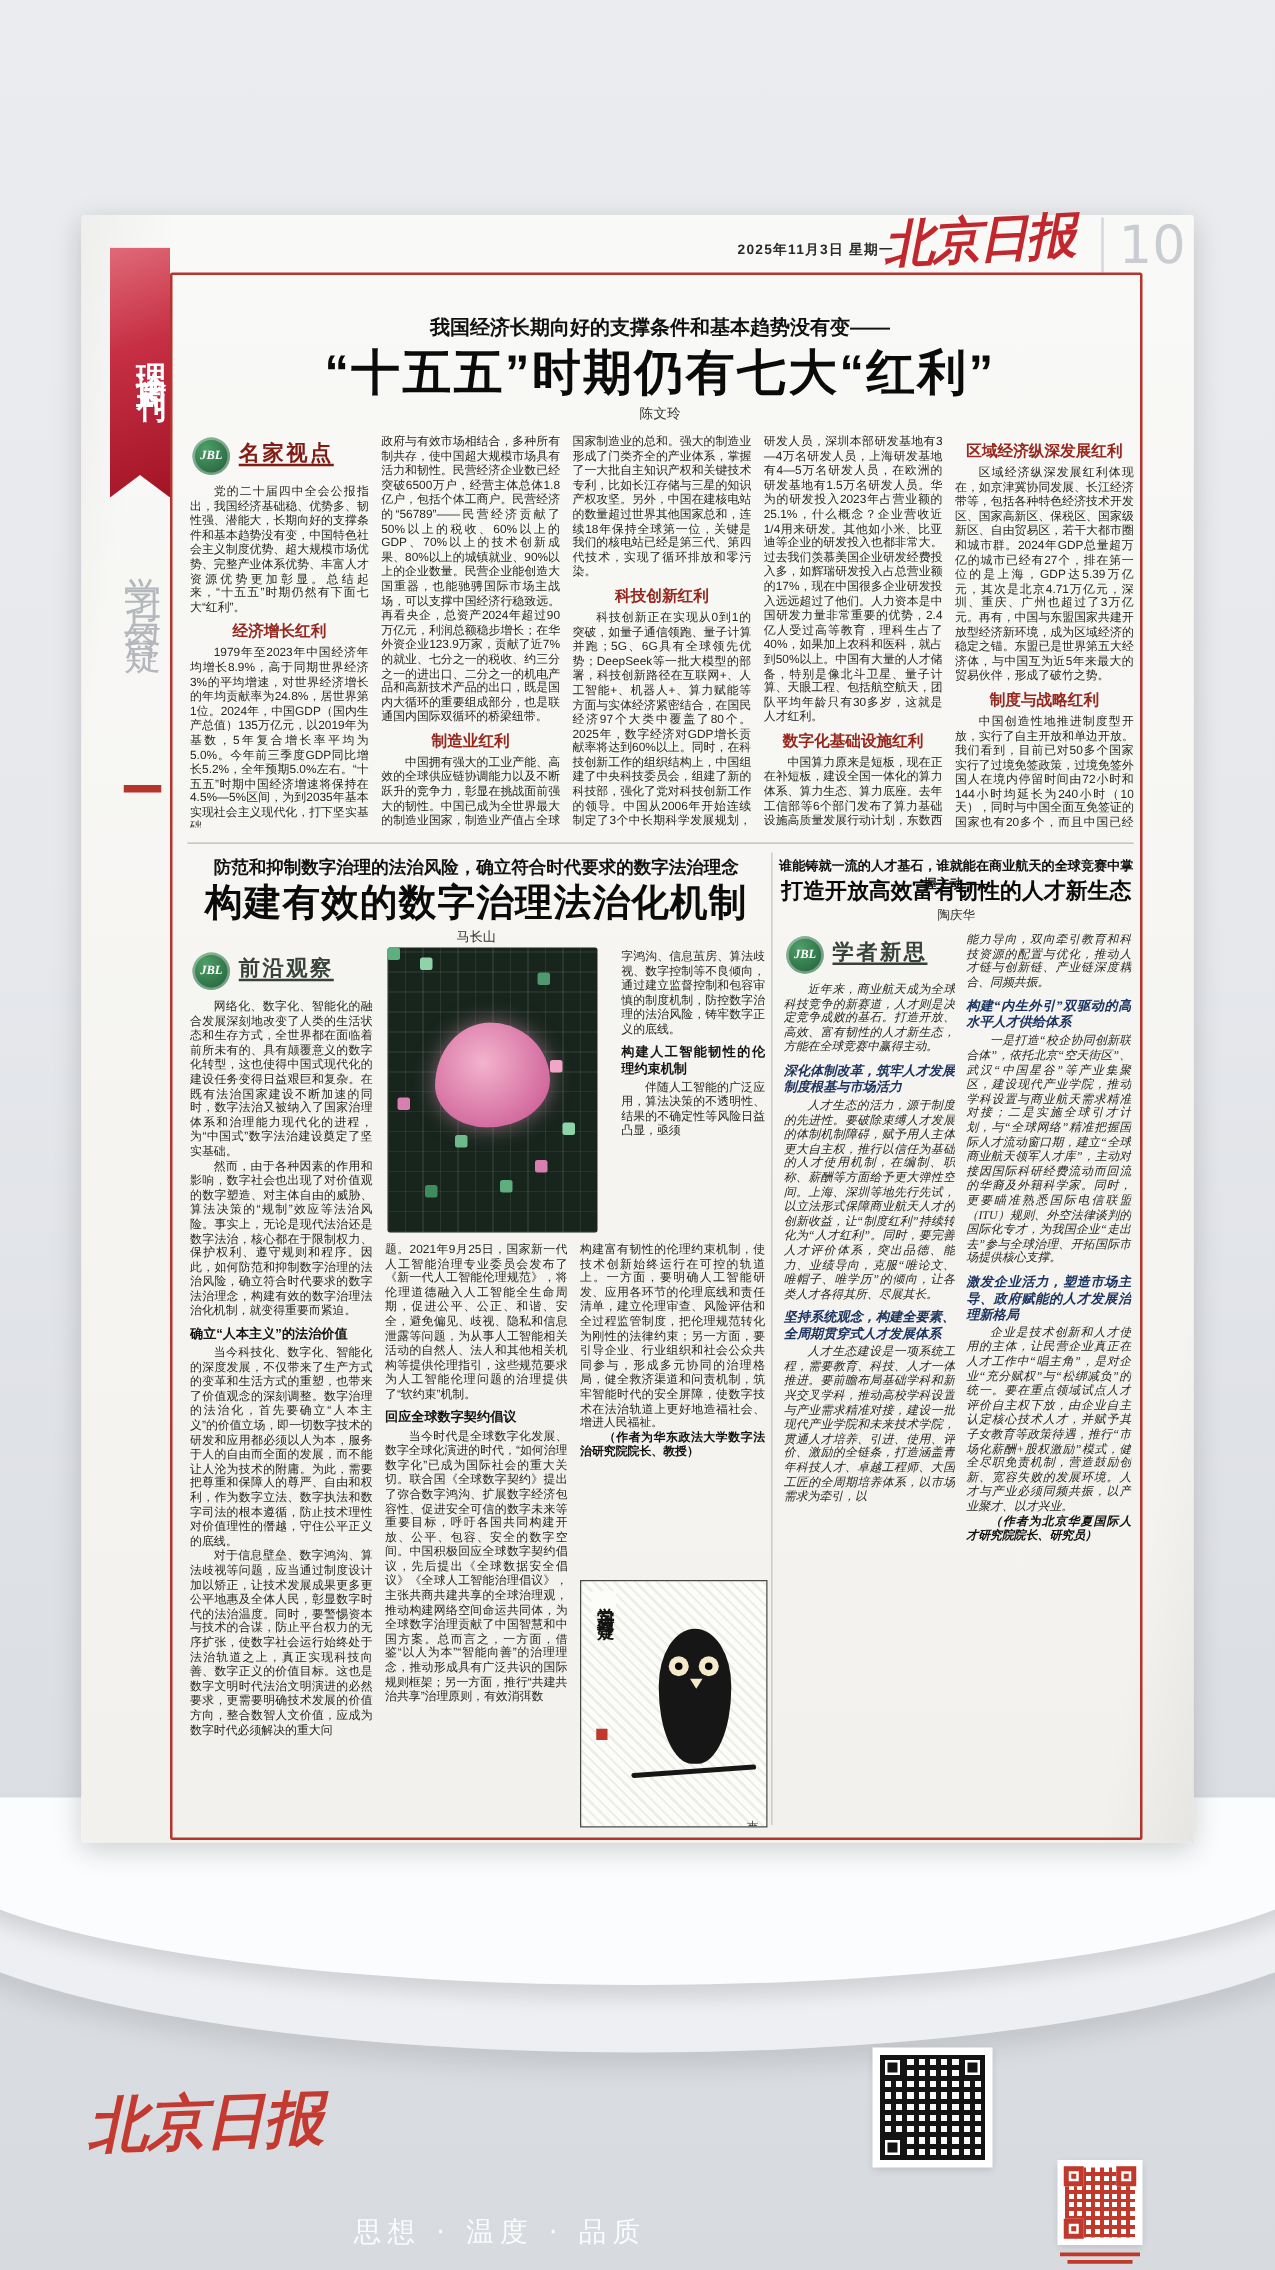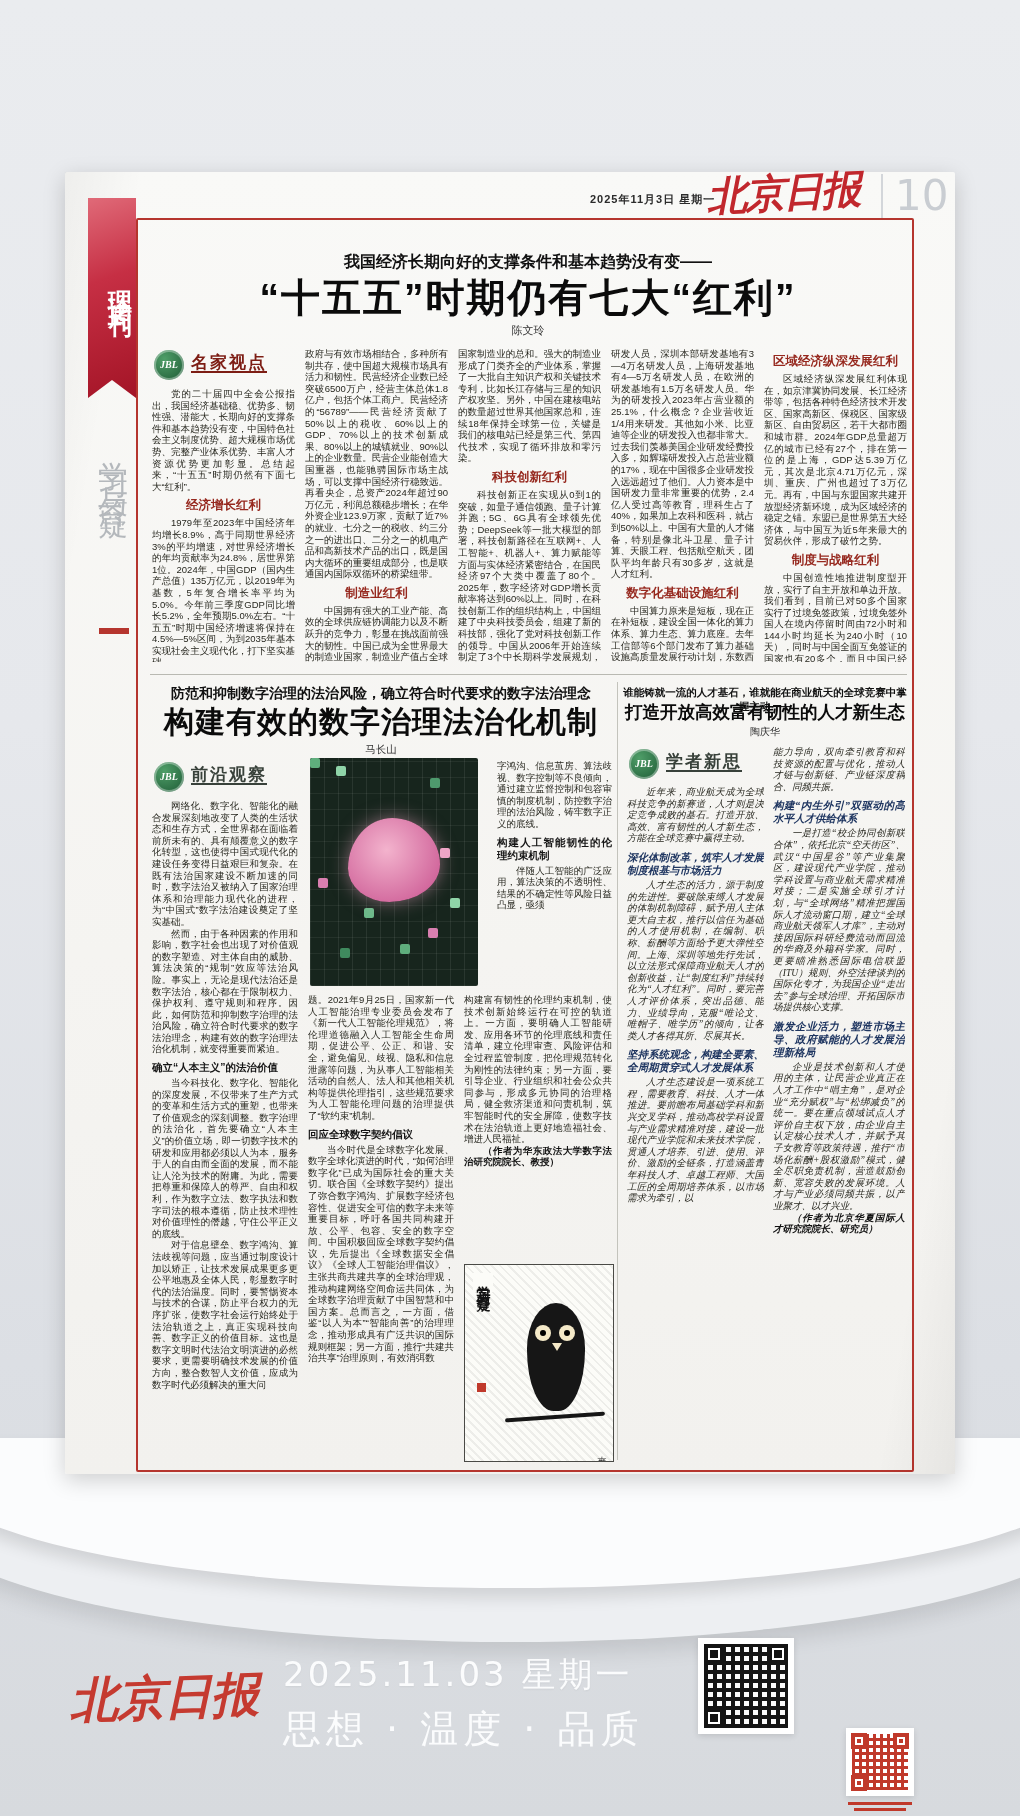--- a/index.html
+++ b/index.html
@@ -84,21 +84,21 @@
   .owl-eye.l{left:8px;} .owl-eye.r{left:32px;}
   .owl-beak{position:absolute;left:25px;top:40px;width:0;height:0;border-left:5px solid transparent;
     border-right:5px solid transparent;border-top:8px solid #f4e9c8;}
   .owl-branch{position:absolute;left:40px;top:150px;width:100px;height:4px;background:#161616;transform:rotate(-4deg);border-radius:2px;}
   .owl-artist{position:absolute;right:5px;bottom:8px;writing-mode:vertical-rl;font-size:9px;color:#333;letter-spacing:2px;}
   
   .f-brand{position:absolute;left:70px;top:1666px;font-size:48px;color:#c53a30;font-family:"DejaVu Serif",serif;
     font-weight:bold;font-style:italic;transform:rotate(-2deg);letter-spacing:-1px;z-index:4;}
   .f-date{position:absolute;left:283px;top:1652px;font-size:34px;color:#fbfcfd;letter-spacing:3px;z-index:4;
     font-family:"DejaVu Sans",sans-serif;text-shadow:0 1px 2px rgba(0,0,0,.05);}
-  .f-slogan{position:absolute;left:283px;top:1704px;font-size:38px;color:#fbfcfd;letter-spacing:5px;z-index:4;
+  .f-slogan{position:absolute;left:283px;top:1771px;font-size:22px;color:#fbfcfd;letter-spacing:5px;z-index:4;
     font-family:"DejaVu Sans",sans-serif;}
   .qr{position:absolute;background:#fff;z-index:4;box-shadow:0 2px 6px rgba(0,0,0,.12);}
   .qr .grid{position:absolute;inset:6px;
     background-image:repeating-linear-gradient(0deg,#141414 0 4px,transparent 4px 9px),
                      repeating-linear-gradient(90deg,#141414 0 4px,#fafafa 4px 9px);}
   .qr .fp{position:absolute;width:20px;height:20px;border:4px solid #141414;background:#fff;box-sizing:border-box;}
   .qr .fp::after{content:"";position:absolute;inset:2px;background:#141414;}
   .qr.black{left:698px;top:1638px;width:96px;height:96px;}
   .qr.red{left:846px;top:1728px;width:68px;height:68px;}
   .qr.red .grid{background-image:repeating-linear-gradient(0deg,#c0392b 0 3px,transparent 3px 7px),
@@ -260,21 +260,20 @@
     </div>
   </div>
 
   <div class="ribbon">
       <span>理论周刊</span>
     </div>
   <div class="side-vert">学习与答疑</div>
   <div class="side-dash"></div>
 
   <div class="f-brand">北京日报</div>
-  <div class="f-date">2025.11.03 星期一</div>
   <div class="f-slogan">思想 · 温度 · 品质</div>
 
   <div class="qr black">
     <div class="grid"></div>
     <div class="fp" style="left:6px;top:6px;"></div>
     <div class="fp" style="right:6px;top:6px;"></div>
     <div class="fp" style="left:6px;bottom:6px;"></div>
   </div>
   <div class="qr red">
     <div class="grid"></div>

